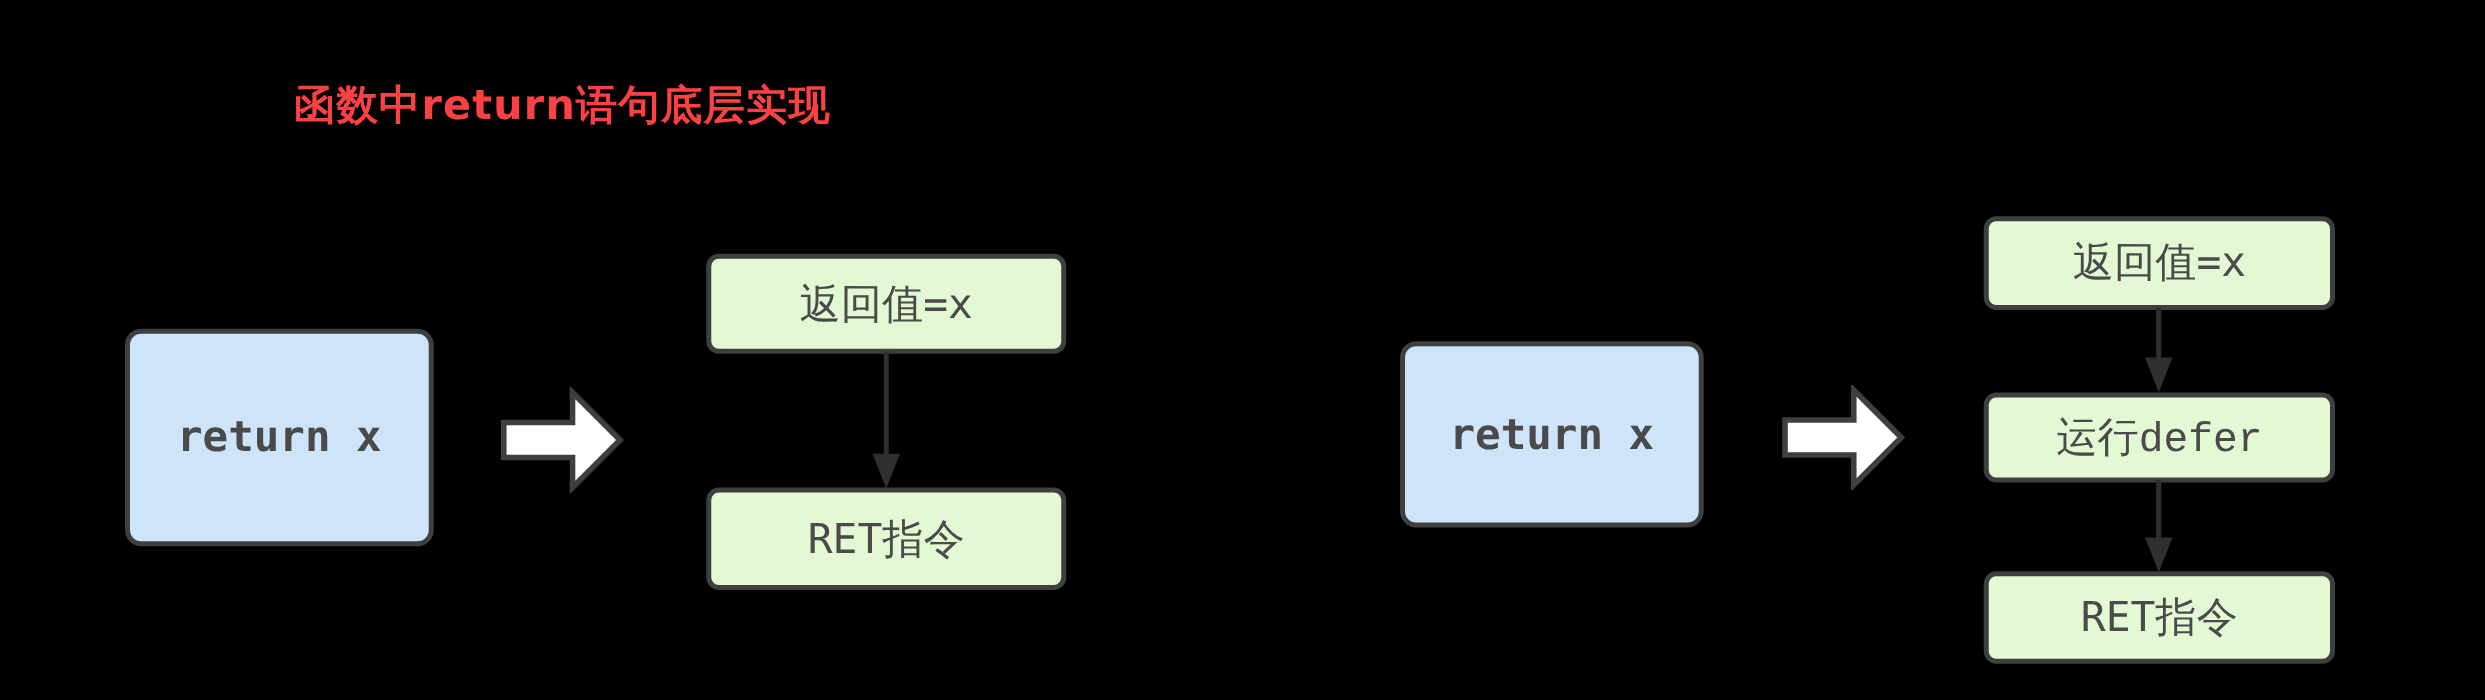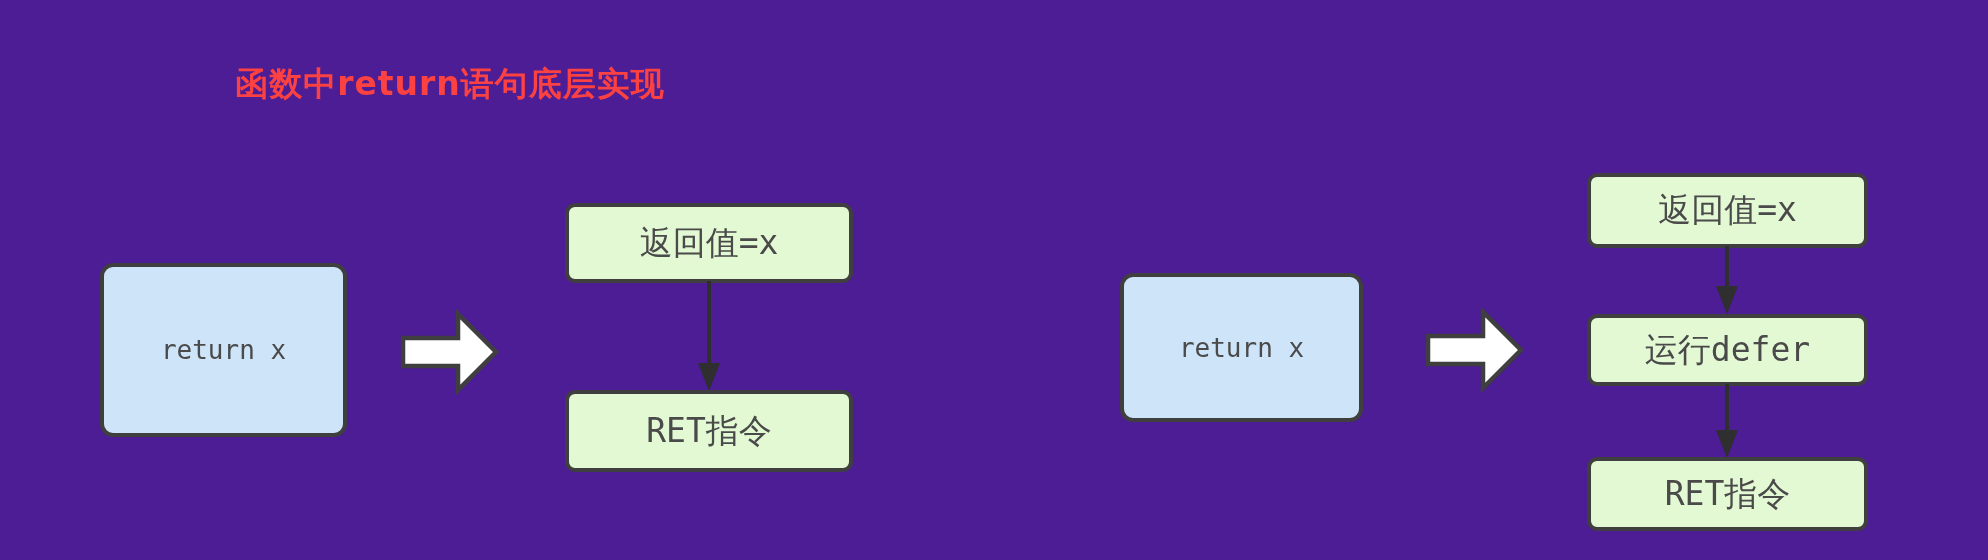--- a/index.html
+++ b/index.html
@@ -4,21 +4,21 @@
 <style>
   html, body {
     margin: 0;
     padding: 0;
     background: #ffffff;
   }
   #canvas {
     position: relative;
     width: 1988px;
     height: 560px;
-    background: #4c1d95;
+    background: #000000;
     overflow: hidden;
     font-family: "DejaVu Sans", sans-serif;
   }
   .abs { position: absolute; }
 
   .diagram-title {
     font-family: "DejaVu Sans", sans-serif;
     font-size: 33px;
     font-weight: bold;
     color: var(--title, #fb4141);
@@ -33,21 +33,22 @@
     display: flex;
     align-items: center;
     justify-content: center;
     color: var(--node-text, #4a4a4a);
     font-family: "DejaVu Sans Mono", "DejaVu Sans", sans-serif;
     white-space: nowrap;
   }
   .node-blue {
     background: var(--node-blue-fill, #cde4f9);
     border-radius: 13px;
-    font-size: 26px;
+    font-size: 34px;
+    font-weight: bold;
   }
   .node-green {
     background: var(--node-green-fill, #e3f9d3);
     border-radius: 10px;
     font-size: 33px;
   }
 
   svg.arrow { display: block; }
   .block-arrow-shape {
     fill: #ffffff;
@@ -103,21 +104,21 @@
 
   <div class="abs node node-green" style="left:1587px; top:173px; width:281px; height:75px;">
     <span>返回值=x</span>
   </div>
 
   <svg class="abs arrow" style="left:1713px; top:246px;" width="28" height="70" viewBox="0 0 28 70">
     <line class="varrow-line" x1="14" y1="0" x2="14" y2="46"></line>
     <polygon class="varrow-head" points="14,68 3,40 25,40"></polygon>
   </svg>
 
-  <div class="abs node node-green" style="left:1587px; top:314px; width:281px; height:72px;">
+  <div class="abs node node-green" style="left:1587px; top:314px; width:281px; height:72px;font-family:Liberation Mono, monospace;">
     <span>运行defer</span>
   </div>
 
   <svg class="abs arrow" style="left:1713px; top:384px;" width="28" height="76" viewBox="0 0 28 76">
     <line class="varrow-line" x1="14" y1="0" x2="14" y2="50"></line>
     <polygon class="varrow-head" points="14,74 3,46 25,46"></polygon>
   </svg>
 
   <div class="abs node node-green" style="left:1587px; top:457px; width:281px; height:74px;">
     <span>RET指令</span>

